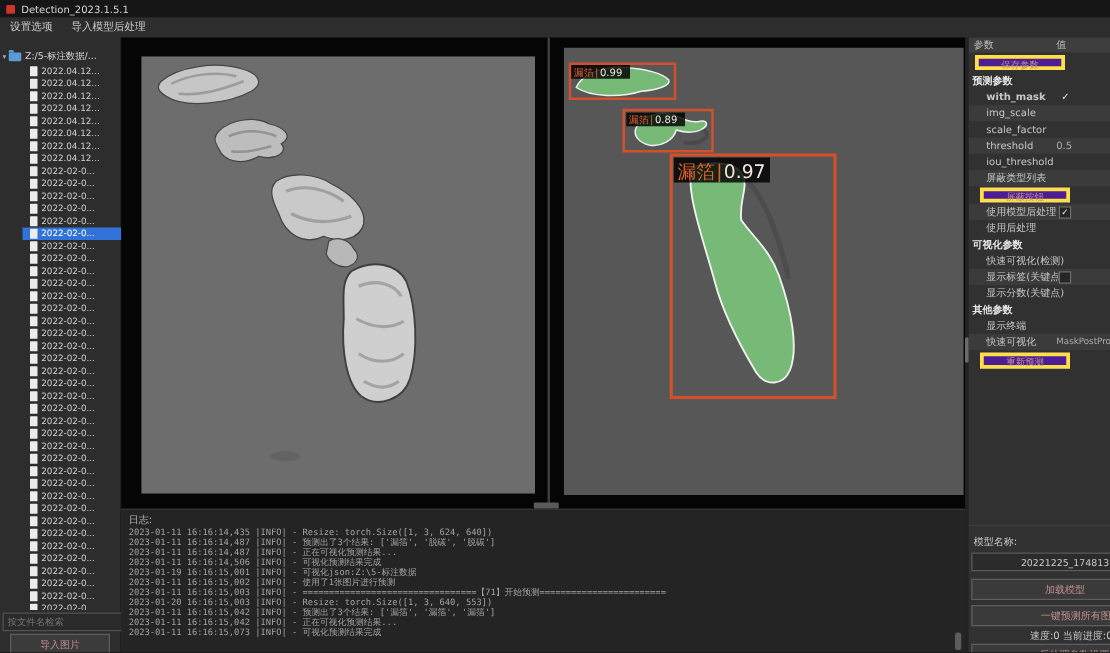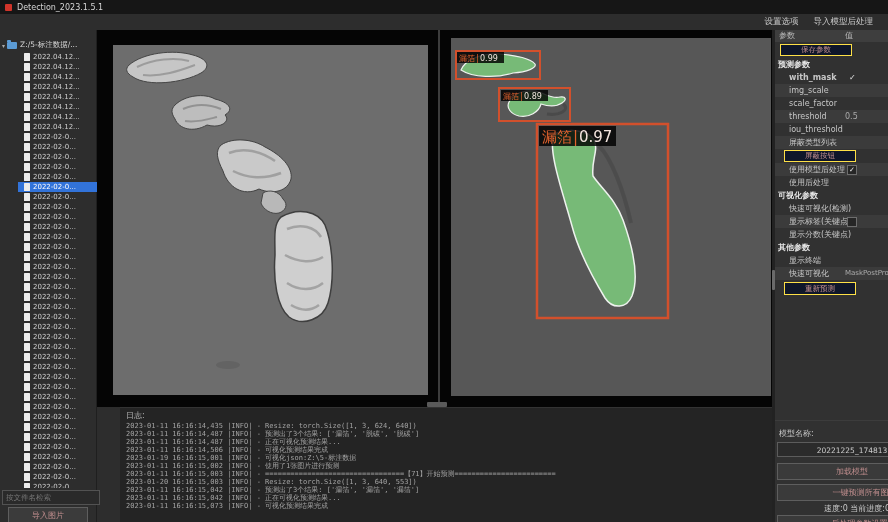--- a/index.html
+++ b/index.html
@@ -4,21 +4,21 @@
 <style>
   html,body{margin:0;padding:0;background:#1a1a1a;}
   .app{position:relative;width:888px;height:522px;overflow:hidden;background:#2d2d2d;
        font-family:"DejaVu Sans",sans-serif;color:#c8c8c8;-webkit-font-smoothing:antialiased;}
 
   
   .titlebar{position:absolute;left:0;top:0;width:888px;height:14px;background:#161616;
             display:flex;align-items:center;font-size:8px;color:#d6d6d6;}
   .app-icon{width:7px;height:7px;background:#d0342a;border-radius:1px;margin:0 5px 0 5px;}
   .menubar{position:absolute;left:0;top:14px;width:888px;height:16px;background:#2d2d2d;
-           display:flex;align-items:center;font-size:8.5px;color:#cccccc;padding-left:8px;box-sizing:border-box;justify-content:flex-end;}
+           display:flex;align-items:center;font-size:8.5px;color:#cccccc;padding-left:8px;box-sizing:border-box;}
   .menubar span{margin-right:15px;cursor:default;}
 
   
   .sidebar{position:absolute;left:0;top:30px;width:97px;height:492px;background:#2d2d2d;border-right:1px solid #1f1f1f;box-sizing:border-box;}
   .tree-root{position:absolute;left:2px;top:9px;height:12px;display:flex;align-items:center;font-size:7.5px;color:#d8d8d8;white-space:nowrap;width:95px;overflow:hidden;}
   .expander{font-size:6px;color:#a8a8a8;margin-right:2px;}
   .folder-icon{width:10px;height:7px;background:#5b9bd5;border-radius:1px;margin-right:3px;position:relative;flex:0 0 auto;}
   .folder-icon::before{content:"";position:absolute;left:0;top:-2px;width:4px;height:2px;background:#5b9bd5;border-radius:1px 1px 0 0;}
   .tree-items{position:absolute;left:0;top:22px;width:97px;height:436px;overflow:hidden;}
   .tree-item{height:10px;display:flex;align-items:center;margin-left:18px;padding-left:6px;font-size:7px;color:#cfcfcf;white-space:nowrap;cursor:default;}
@@ -29,35 +29,35 @@
   .import-btn{position:absolute;left:8px;top:477px;width:80px;height:17px;background:#3b3b3b;border:1px solid #5e5e5e;color:#c08e8e;font-size:8px;font-family:"DejaVu Sans",sans-serif;}
 
   
   .viewer{position:absolute;left:97px;top:30px;width:675px;height:377px;background:#050505;}
   .img-left{position:absolute;left:16px;top:15px;width:315px;height:350px;}
   .img-right{position:absolute;left:354px;top:8px;width:320px;height:358px;}
   .divider-line{position:absolute;left:341px;top:0;width:2px;height:373px;background:#3d3d3d;}
   .divider-handle{position:absolute;left:330px;top:372px;width:20px;height:5px;background:#5a5a5a;border-radius:1px;}
 
   
-  .logarea{position:absolute;left:97px;top:407px;width:675px;height:115px;background:#242424;border-top:1px solid #333;box-sizing:border-box;overflow:hidden;margin-left:23px;}
+  .logarea{position:absolute;left:97px;top:407px;width:675px;height:115px;background:#242424;border-top:1px solid #333;box-sizing:border-box;overflow:hidden;}
   .log-title{position:absolute;left:6px;top:2px;font-size:8px;color:#b5b5b5;}
   .log-lines{position:absolute;left:6px;top:14px;width:665px;}
   .log-line{font-family:"DejaVu Sans Mono",monospace;font-size:7px;line-height:8px;color:#a3a3a3;white-space:nowrap;}
   .log-thumb{position:absolute;right:3px;bottom:2px;width:5px;height:14px;background:#5c5c5c;border-radius:2px;}
 
   
   .vsplitter{position:absolute;left:772px;top:30px;width:3px;height:492px;background:#222222;}
   .vsplitter .handle{position:absolute;left:0;top:240px;width:3px;height:20px;background:#6a6a6a;border-radius:1px;}
 
   
   .rpanel{position:absolute;left:775px;top:30px;width:113px;height:492px;background:#313131;font-size:8px;overflow:hidden;}
   .phead{position:absolute;left:0;top:0;width:113px;height:12px;background:#3e3e3e;color:#bcbcbc;line-height:12px;}
   .phead .c1{position:absolute;left:4px;} .phead .c2{position:absolute;left:70px;}
-  .pbtn{position:absolute;background:#0f172a;border:1px solid #fde047;color:#c08e8e;font-size:7.5px;font-family:Liberation Serif, serif;padding:0;line-height:10px;}
+  .pbtn{position:absolute;background:#4c1d95;border:3px solid #fde047;color:#c08e8e;font-size:7.5px;font-family:Liberation Serif, serif;padding:0;line-height:10px;}
   .prow{position:absolute;left:0;width:113px;height:13px;line-height:13px;color:#c6c6c6;}
   .prow.stripe{background:#3b3b3b;}
   .psec{position:absolute;left:0;width:113px;height:13px;line-height:13px;font-weight:bold;color:#e6e6e6;padding-left:3px;box-sizing:border-box;}
   .pname{position:absolute;left:14px;white-space:nowrap;}
   .pval{position:absolute;left:70px;color:#ababab;}
   .pcheck{position:absolute;left:74px;color:#e4e4e4;}
   .checkbox{position:absolute;left:72px;top:2px;width:8px;height:8px;background:#262626;border:1px solid #6e6e6e;font-size:7px;line-height:8px;text-align:center;color:#eaeaea;}
 
   .rp-bottom-sep{position:absolute;left:0;top:390px;width:113px;height:1px;background:#3c3c3c;}
   .model-label{position:absolute;left:4px;top:398px;font-size:8px;color:#c9c9c9;}

